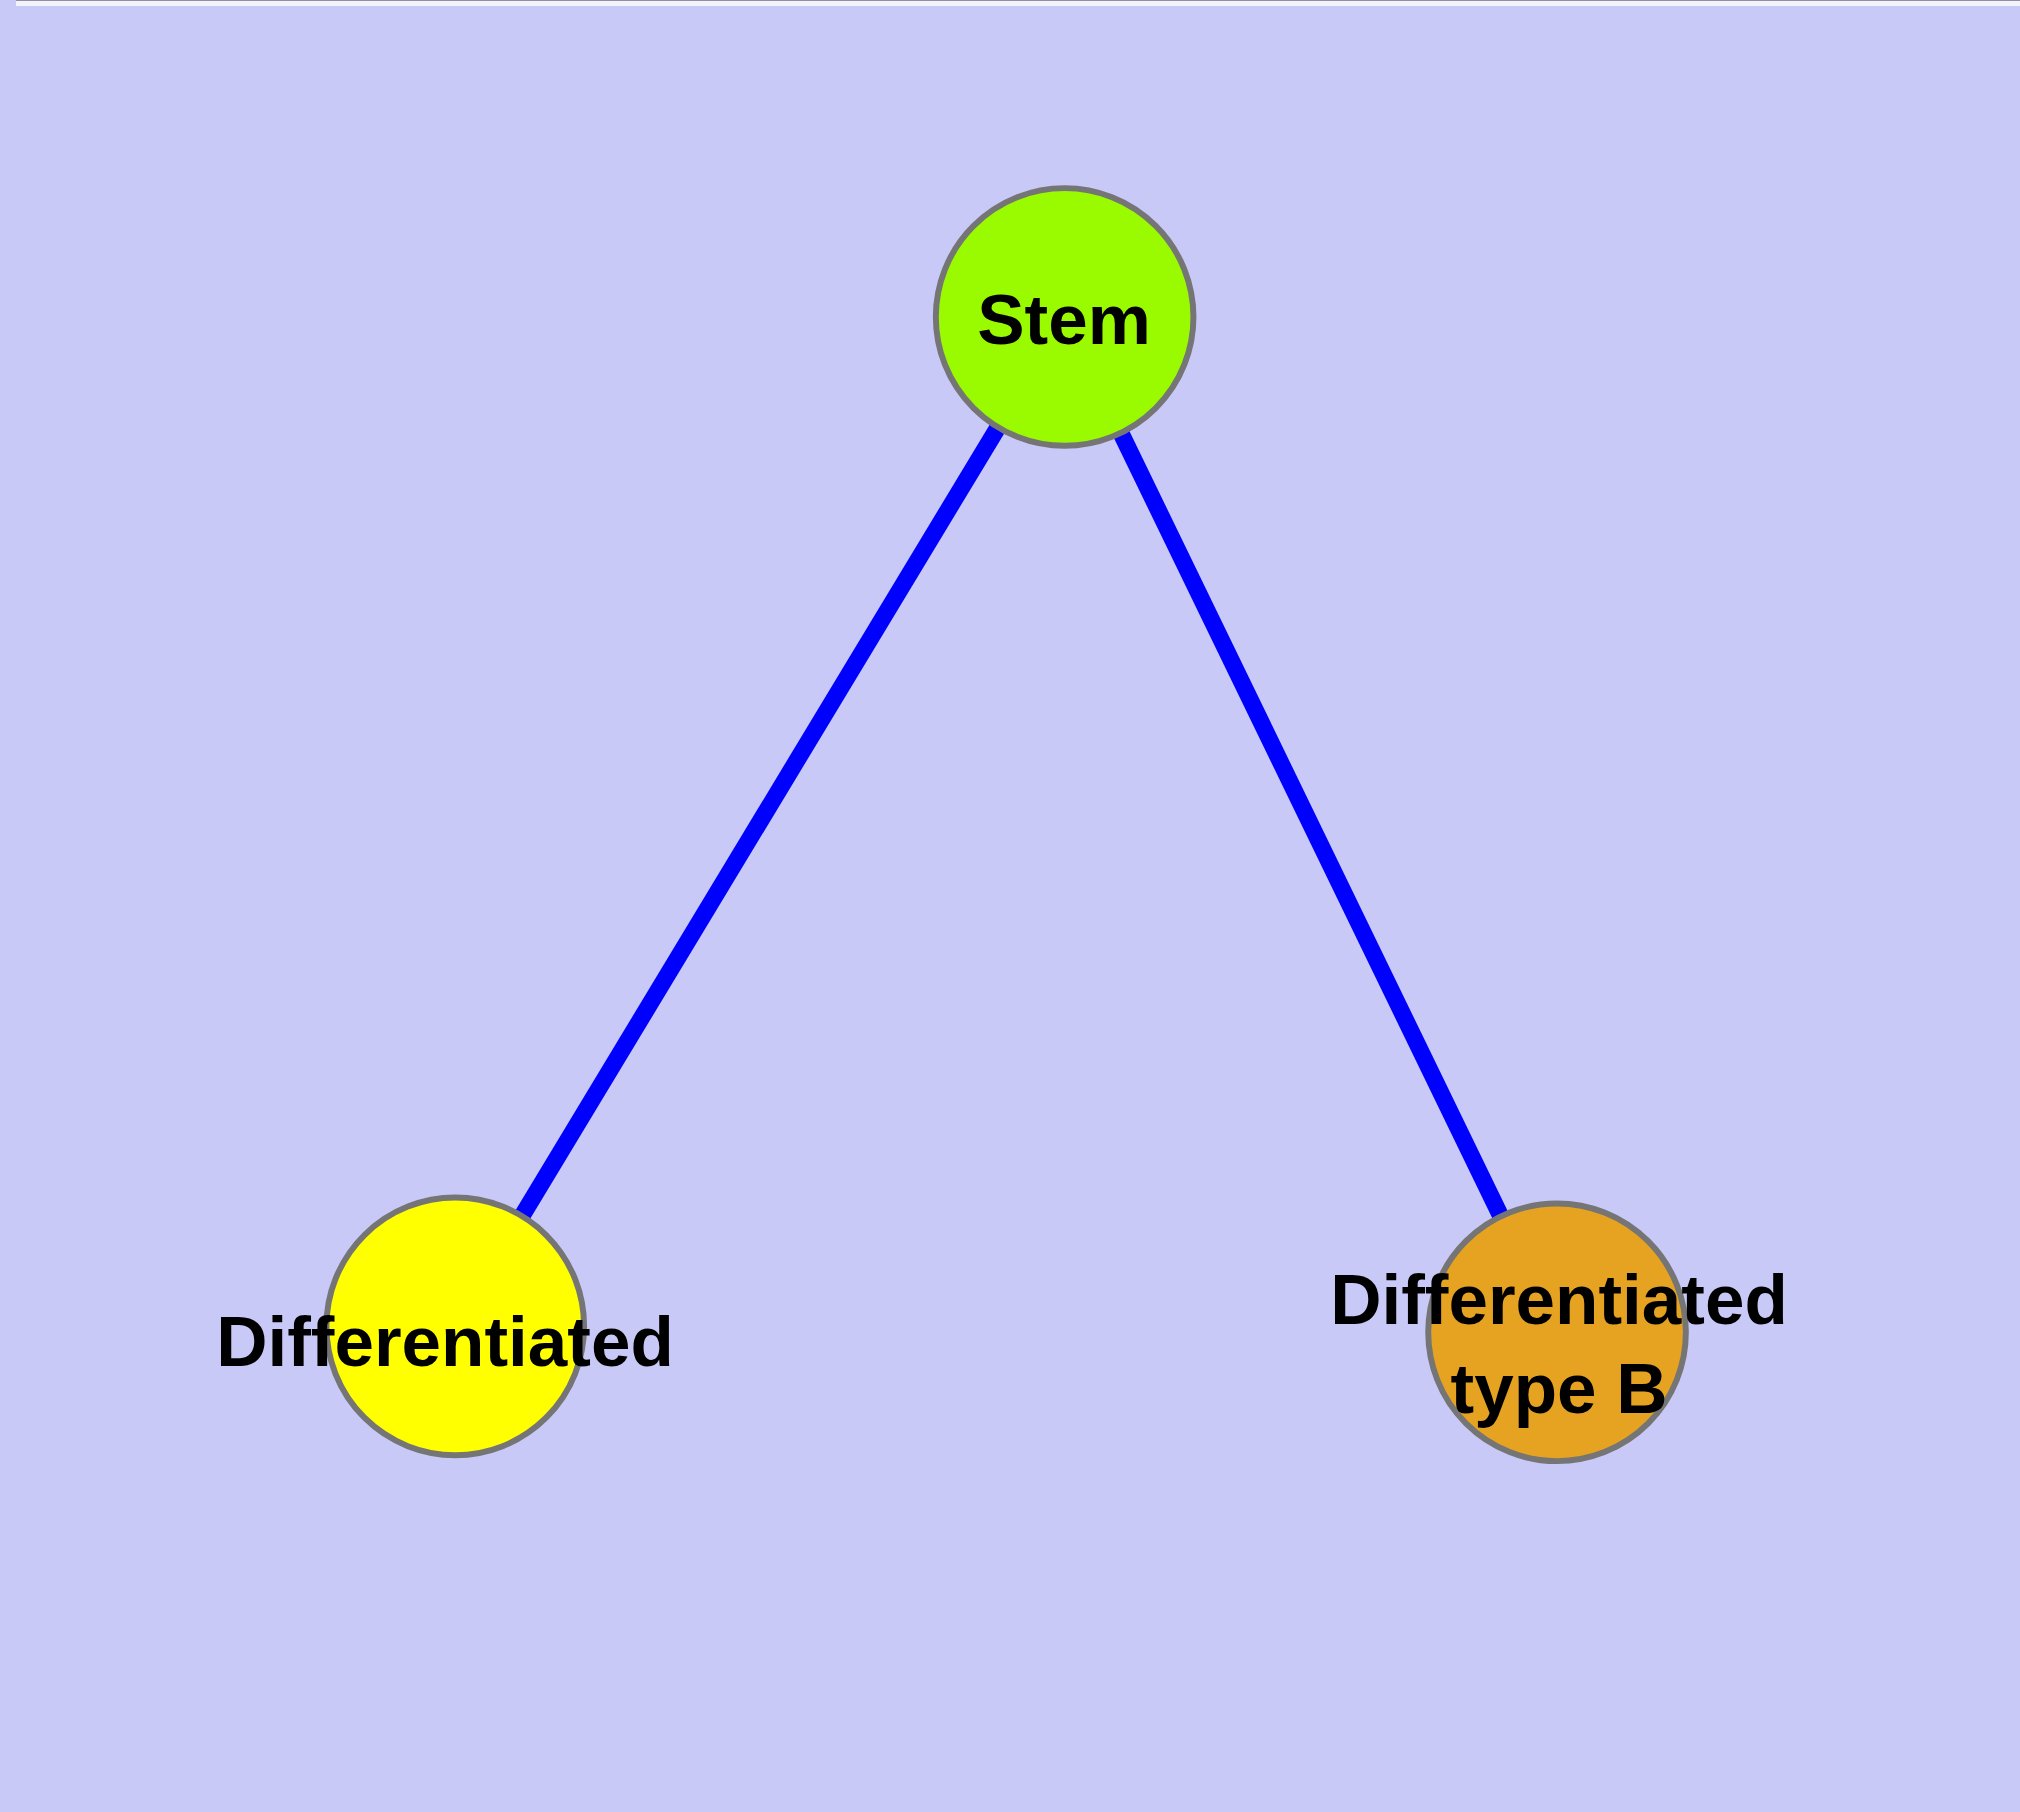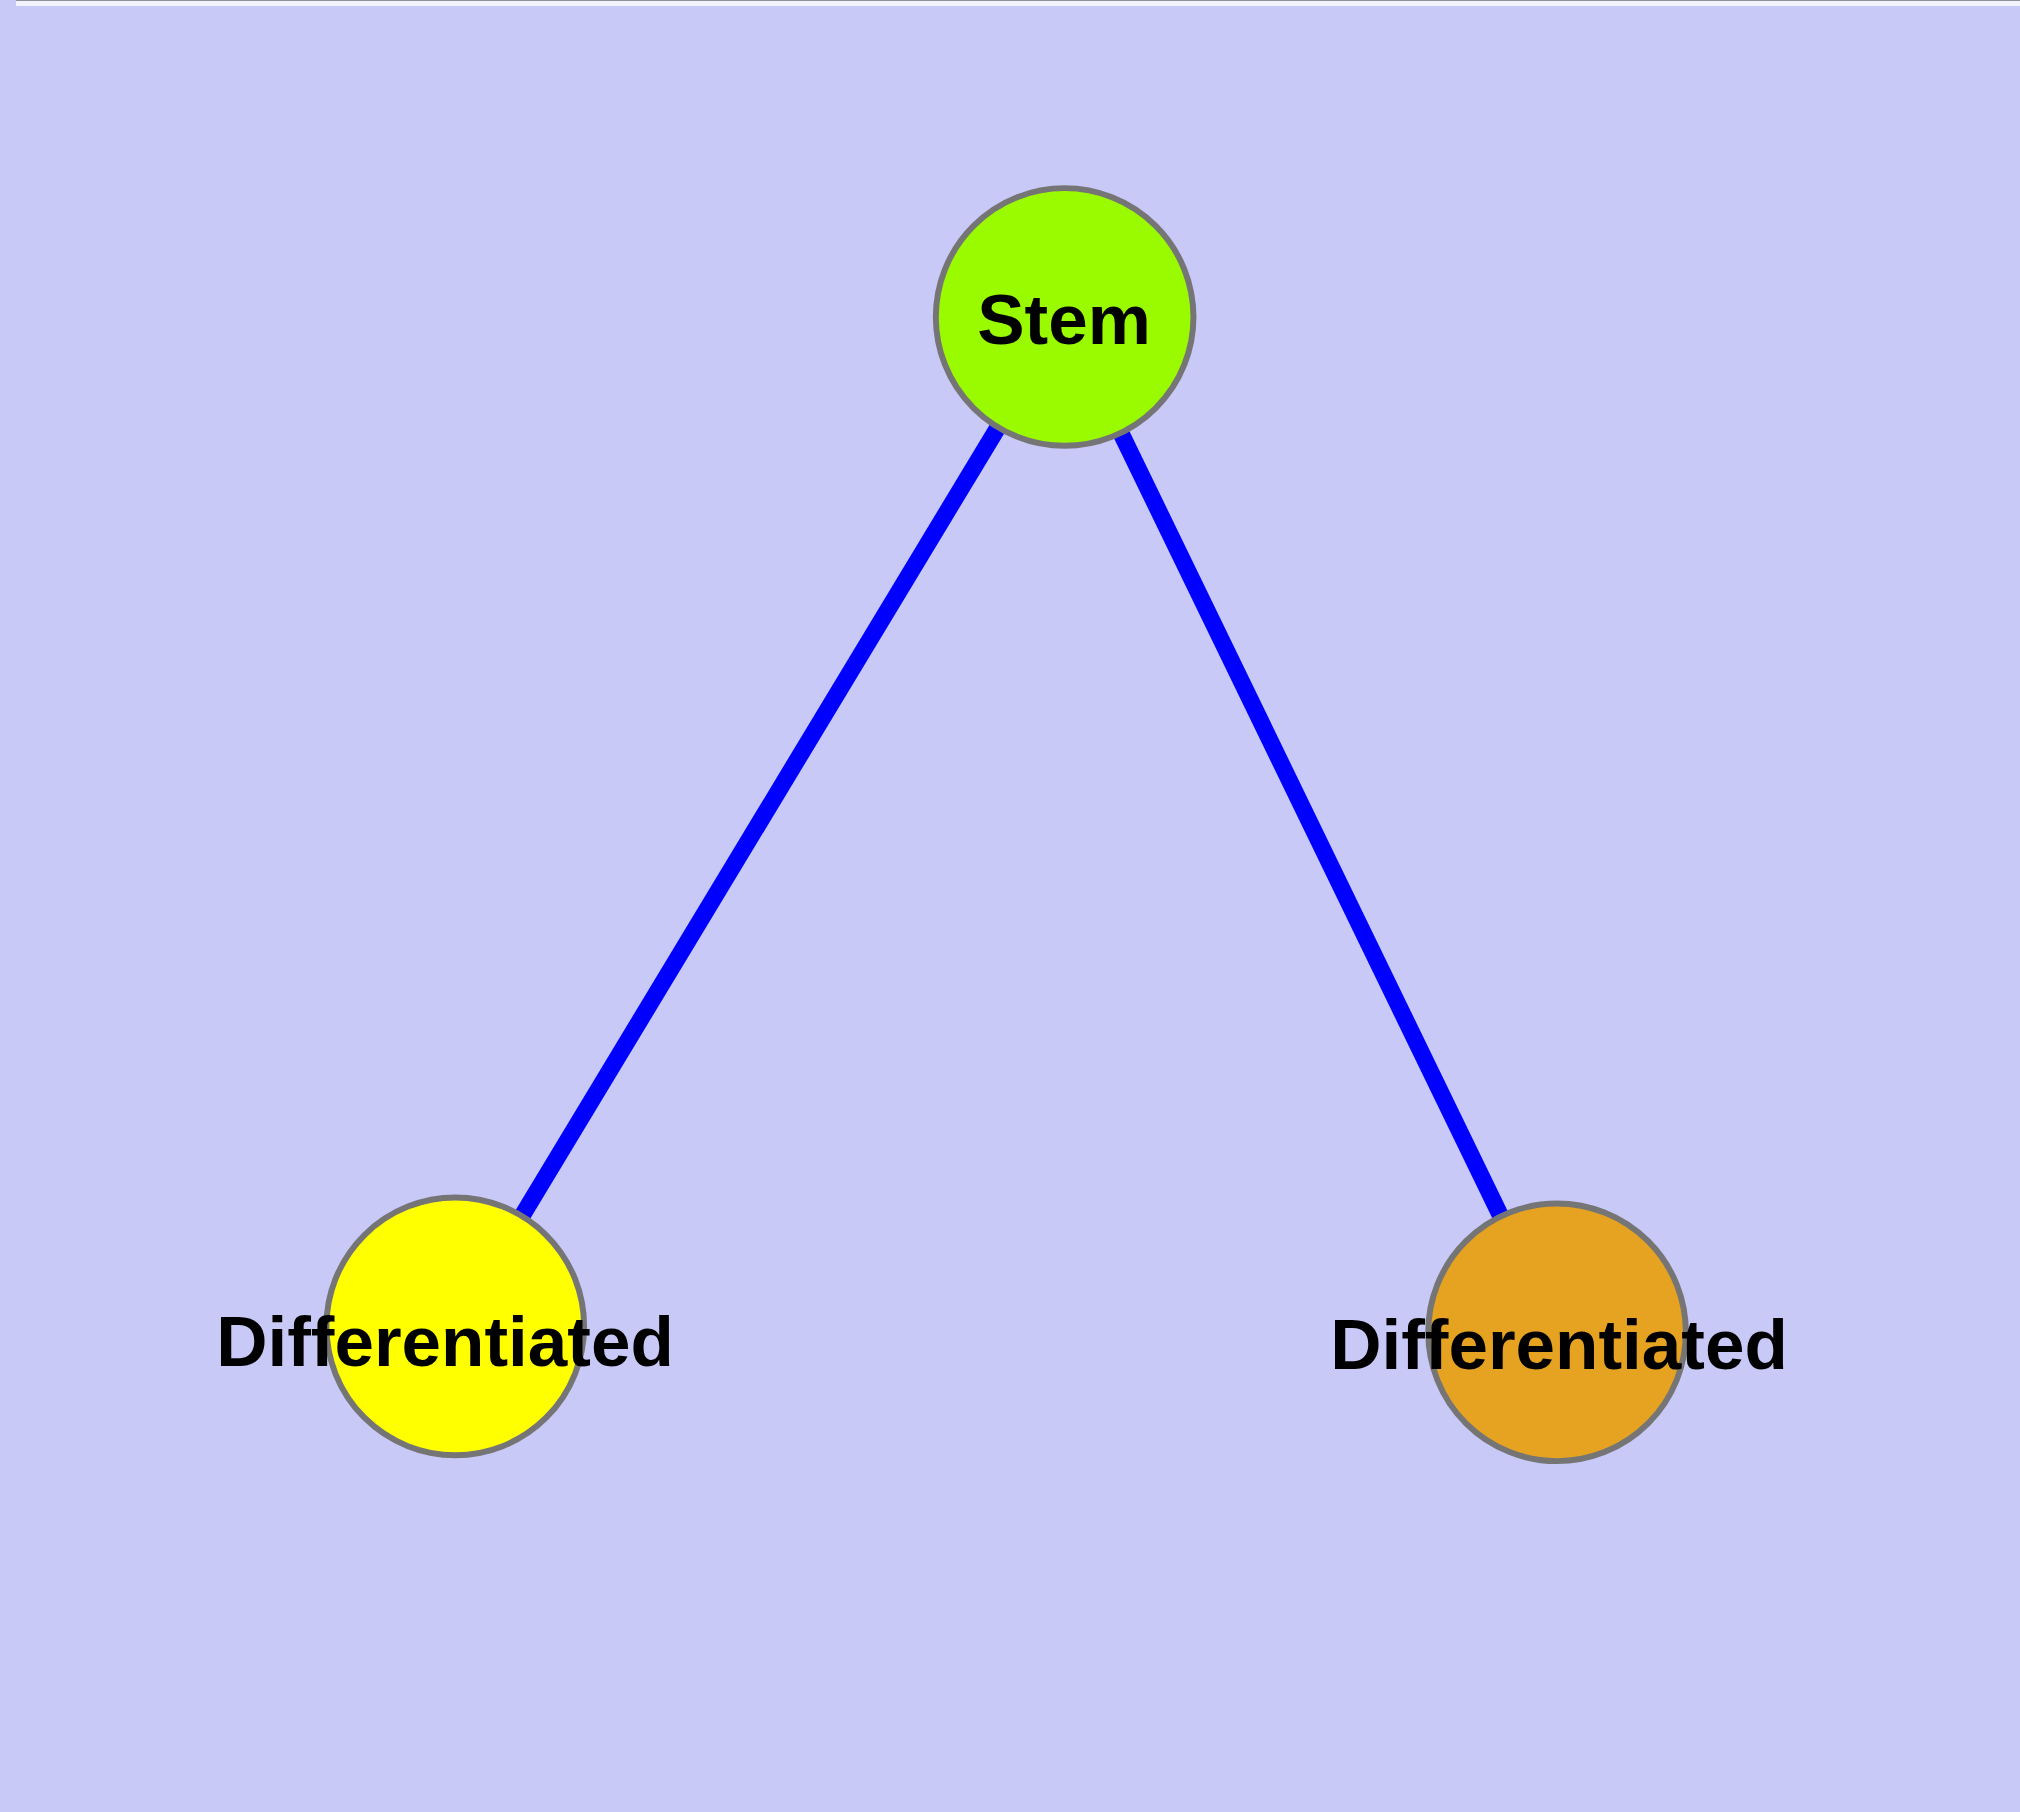--- a/index.html
+++ b/index.html
@@ -72,18 +72,19 @@
   <div class="node-label" style="left:1048px; top:319px;">
     <span>Stem</span>
   </div>
 
   <div class="node-label" style="left:429px; top:1341px;">
     <span>Differentiated</span>
   </div>
 
   <div class="node-label" style="left:1543px; top:1344px;">
     <span>Differentiated</span>
+    <span>type B</span>
   </div>
 
   <div class="top-edge"></div>
 
 </div>
 
 
 </body></html>

